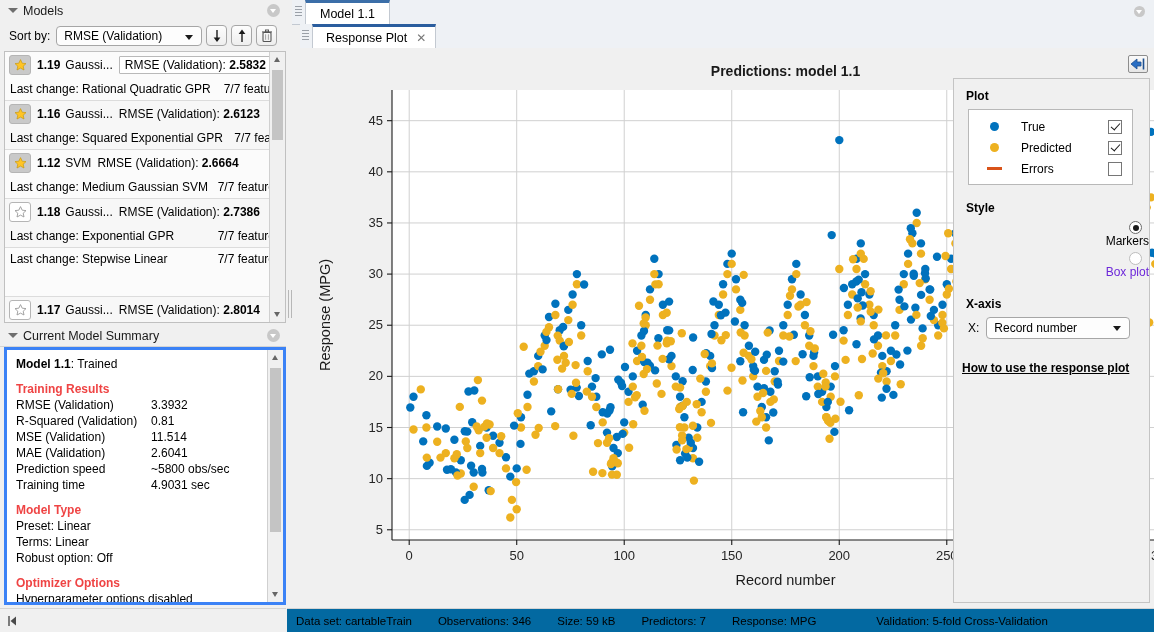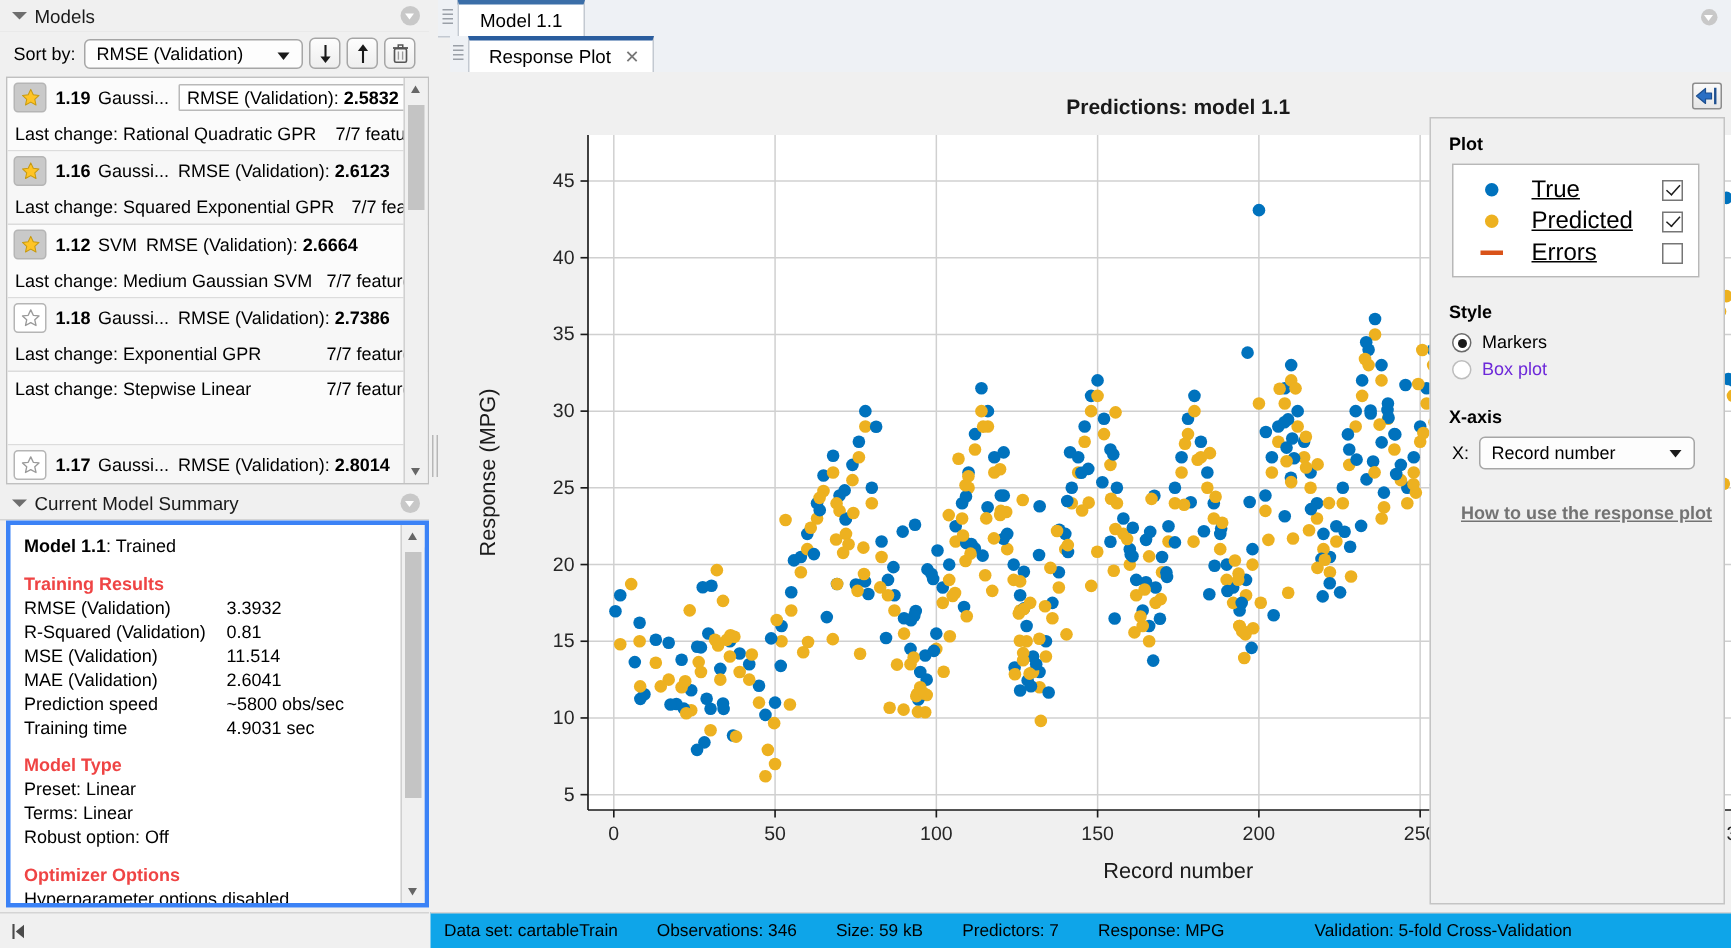--- a/index.html
+++ b/index.html
@@ -245,54 +245,54 @@
   #legend-box {
     margin: 0 0 0 14px; width: 165px; border: 1px solid #b8b8b8;
     background: #ffffff; box-sizing: border-box; padding: 6px 0 5px 0;
   }
   .legend-row {
     display: flex; align-items: center; height: 21px; padding: 0 10px 0 12px;
   }
   .legend-mark { width: 26px; display: flex; justify-content: center; }
   .dot { width: 9px; height: 9px; border-radius: 50%; }
   .dash { width: 15px; height: 2.5px; }
-  .legend-label { flex: 1; font-size: 16px; margin-left: 14px; text-decoration: underline; }
+  .legend-label { flex: 1; font-size: 12px; margin-left: 14px; }
   .cbox {
     width: 14px; height: 14px; border: 1px solid #767676; background: #fff;
     position: relative; box-sizing: border-box;
   }
   .cbox.on::after {
     content: ""; position: absolute; left: 4px; top: 0px;
     width: 4px; height: 8px; border: solid #1a1a1a;
     border-width: 0 1.8px 1.8px 0; transform: rotate(42deg);
   }
-  .radio-row { display: flex; align-items: flex-end; margin: 0 0 4px 14px; }
+  .radio-row { display: flex; align-items: flex-end; margin: 0 0 4px 14px; flex-direction: column; }
   .radio {
     width: 13px; height: 13px; border-radius: 50%; border: 1px solid #6b6b6b;
     background: #fff; position: relative; box-sizing: border-box; margin-right: 7px;
   }
   .radio.on::after {
     content: ""; position: absolute; left: 2.5px; top: 2.5px;
     width: 6px; height: 6px; border-radius: 50%; background: #1a1a1a;
   }
   .radio.dis { border-color: #bdbdbd; }
   .radio-row .rl { font-size: 12px; }
   .radio-row.dis .rl { color: #6d28d9; }
   #xaxis-row { display: flex; align-items: center; margin: 4px 0 0 14px; }
   #xaxis-row .xlbl { font-size: 12px; margin-right: 7px; }
   #x-combo { width: 144px; height: 22px; }
   #help-link {
-    margin: 22px 0 0 20px; font-size: 12px; color: #737373;
+    margin: 22px 0 0 8px; font-size: 12px; color: #000000;
     text-decoration: underline; display: inline-block; font-weight: bold;
   }
 
   
   #statusbar {
     position: absolute; left: 287px; top: 608px; width: 867px; height: 24px;
-    background: #0ea5e9; border-top: 1px solid #d4d4d4;
+    background: #0369a1; border-top: 1px solid #d4d4d4;
     display: flex; align-items: center; font-size: 11.5px;
   }
   #statusbar .sitem { margin-left: 7px; white-space: nowrap; }
   #statusbar .sitem.first { margin-left: 9px; }
   #statusbar .spad { margin-left: 26px; }
 
   svg { overflow: visible; }
 </style>
 </head>
 <body>

